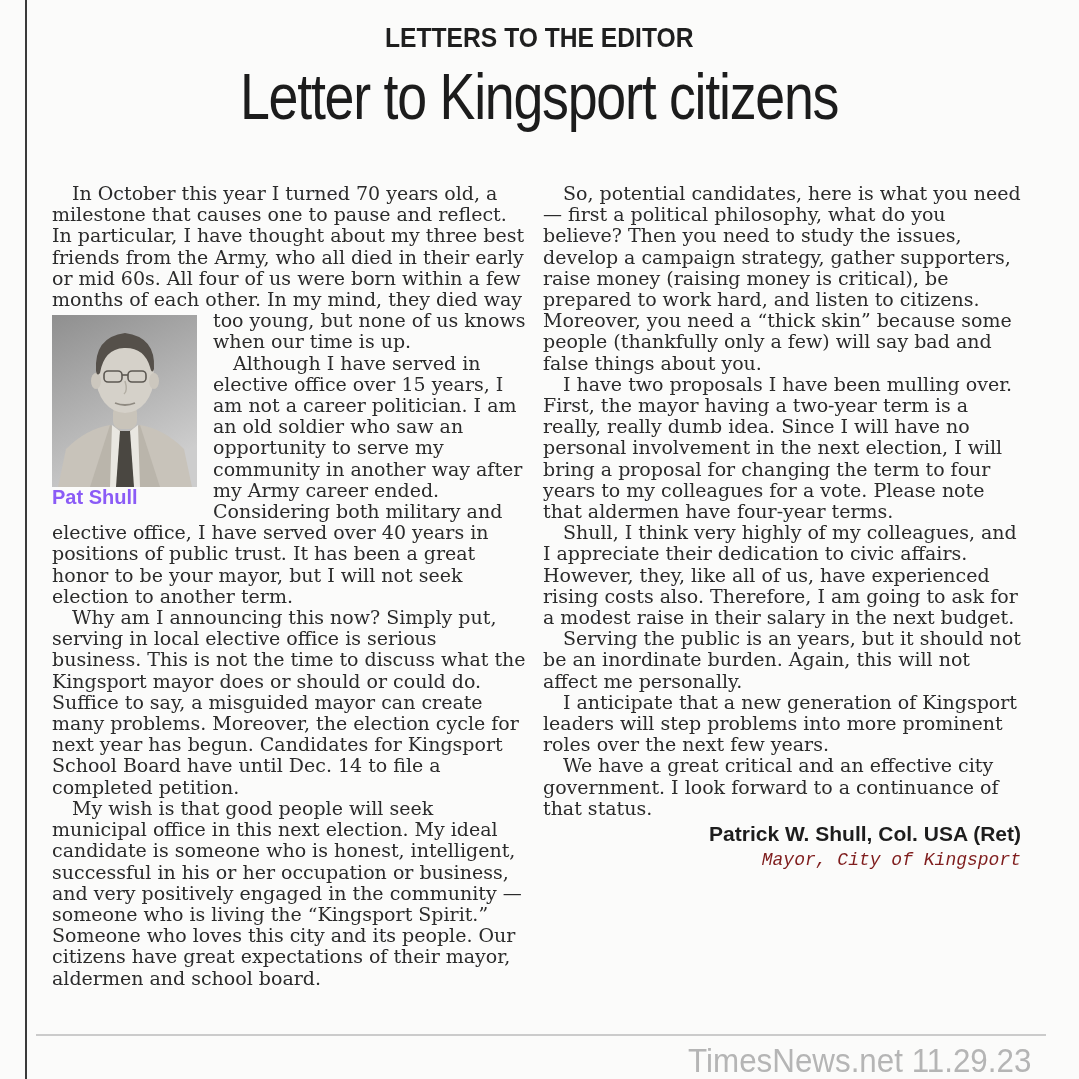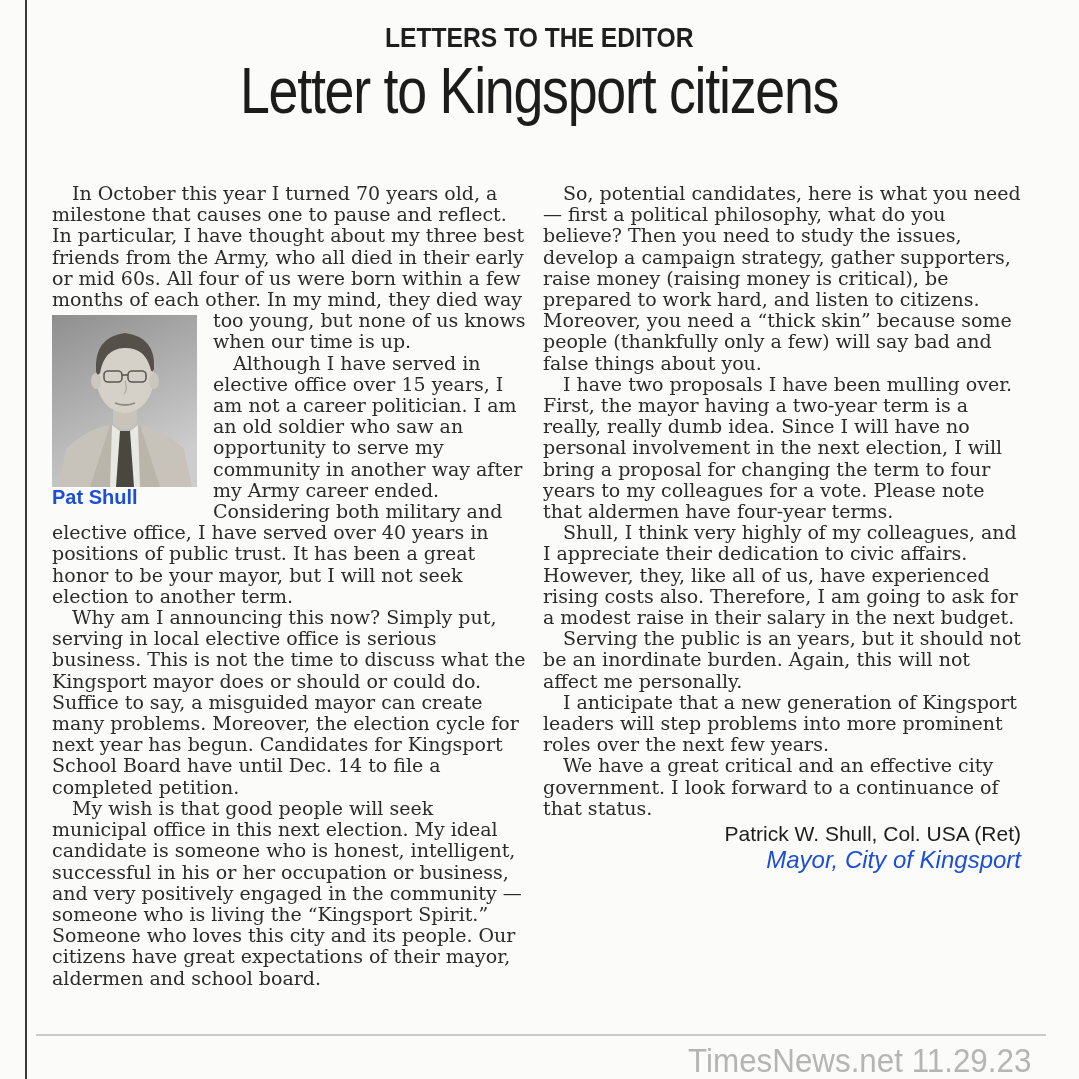--- a/index.html
+++ b/index.html
@@ -34,20 +34,21 @@
     display: inline-block;
     font-family: "Liberation Sans", sans-serif;
     font-weight: 700;
     font-size: 28px;
     letter-spacing: 0px;
     color: #1f1f1f;
     transform: scaleX(0.88);
     transform-origin: center;
   }
   .headline {
+    margin-top: 6px;
   }
   .headline span {
     display: inline-block;
     font-family: "Liberation Sans", sans-serif;
     font-weight: 300;
     font-size: 64px;
     letter-spacing: -1.5px;
     color: #1c1c1c;
     transform: scaleX(0.84);
     transform-origin: center;
@@ -81,39 +82,39 @@
     width: 145px;
     height: 172px;
     display: block;
   }
   .photo-caption {
     font-family: "Liberation Sans", sans-serif;
     font-weight: 700;
     font-size: 20px;
     text-align: right;
     margin-top: 14px;
-    color: #1d4ed8;
+    color: #8b5cf6;
     text-indent: 0;
   }
   .signature {
     margin-top: 2px;
     text-align: right;
   }
   .sig-name {
     font-family: "Liberation Sans", sans-serif;
-    font-weight: 400;
+    font-weight: 700;
     font-size: 21px;
     color: #1d1d1d;
     line-height: 26px;
   }
   .sig-title {
-    font-family: Liberation Sans, sans-serif;
+    font-family: Liberation Mono, monospace;
     font-style: italic;
-    font-size: 24px;
-    color: #1d4ed8;
+    font-size: 18px;
+    color: #7f1d1d;
     line-height: 26px;
   }
   .footer-rule {
     position: absolute;
     top: 1034px;
     left: 36px;
     right: 33px;
     border-top: 2px solid #cbcbcb;
   }
   .footer-credit {

